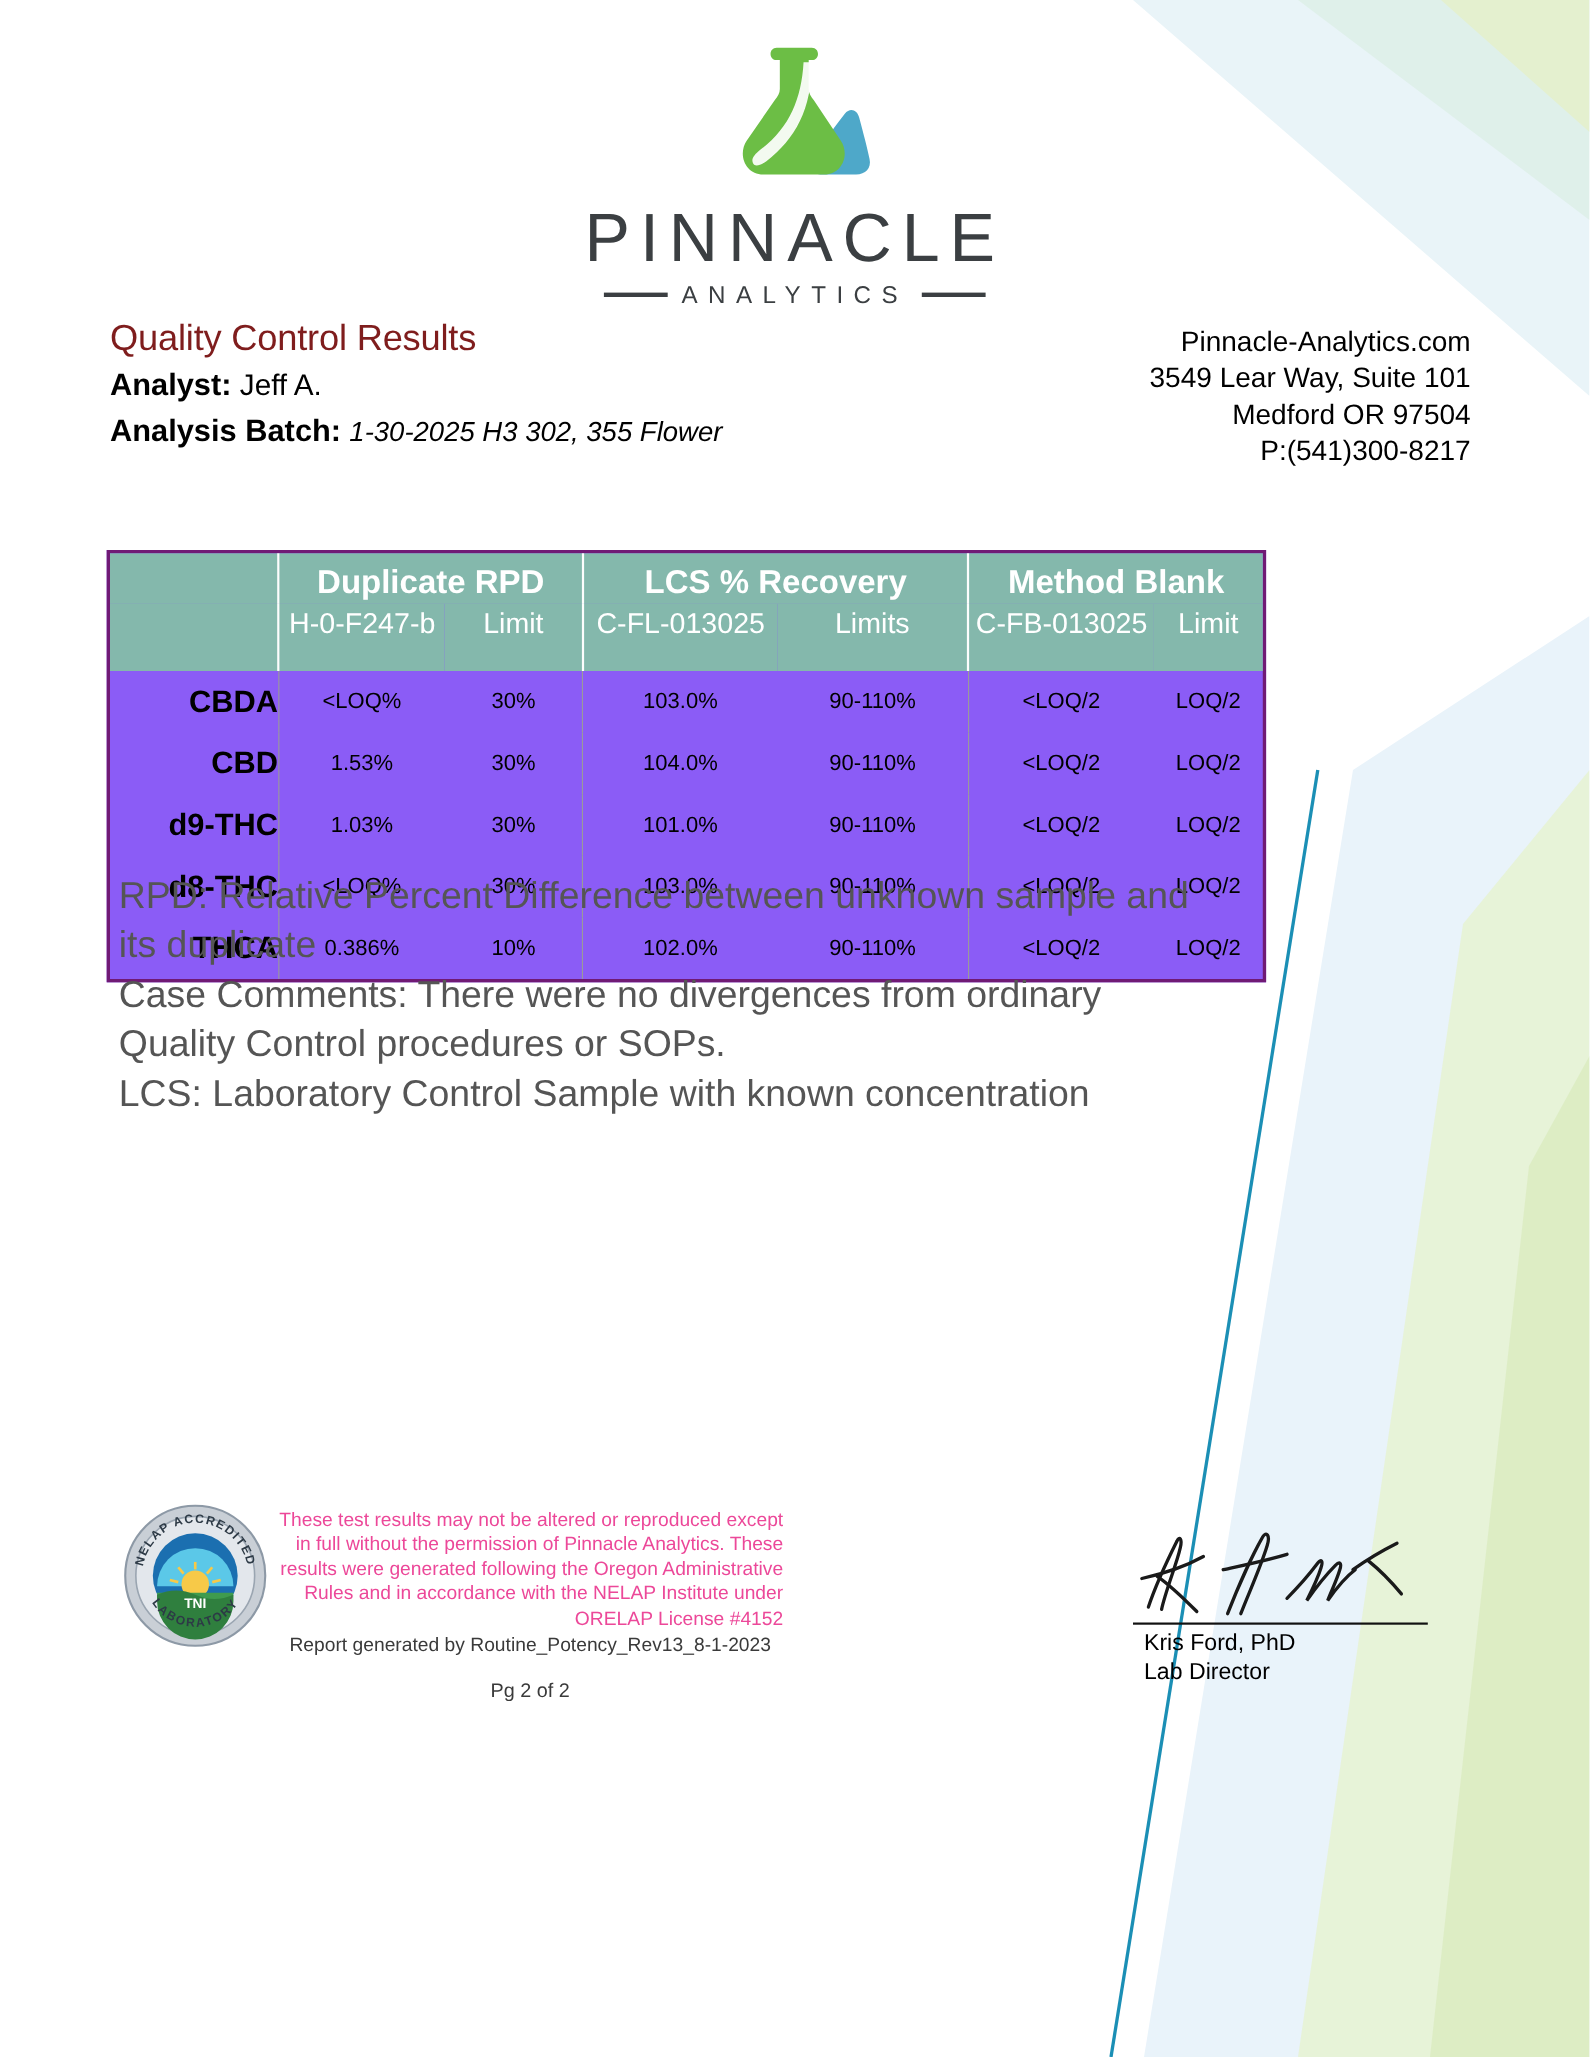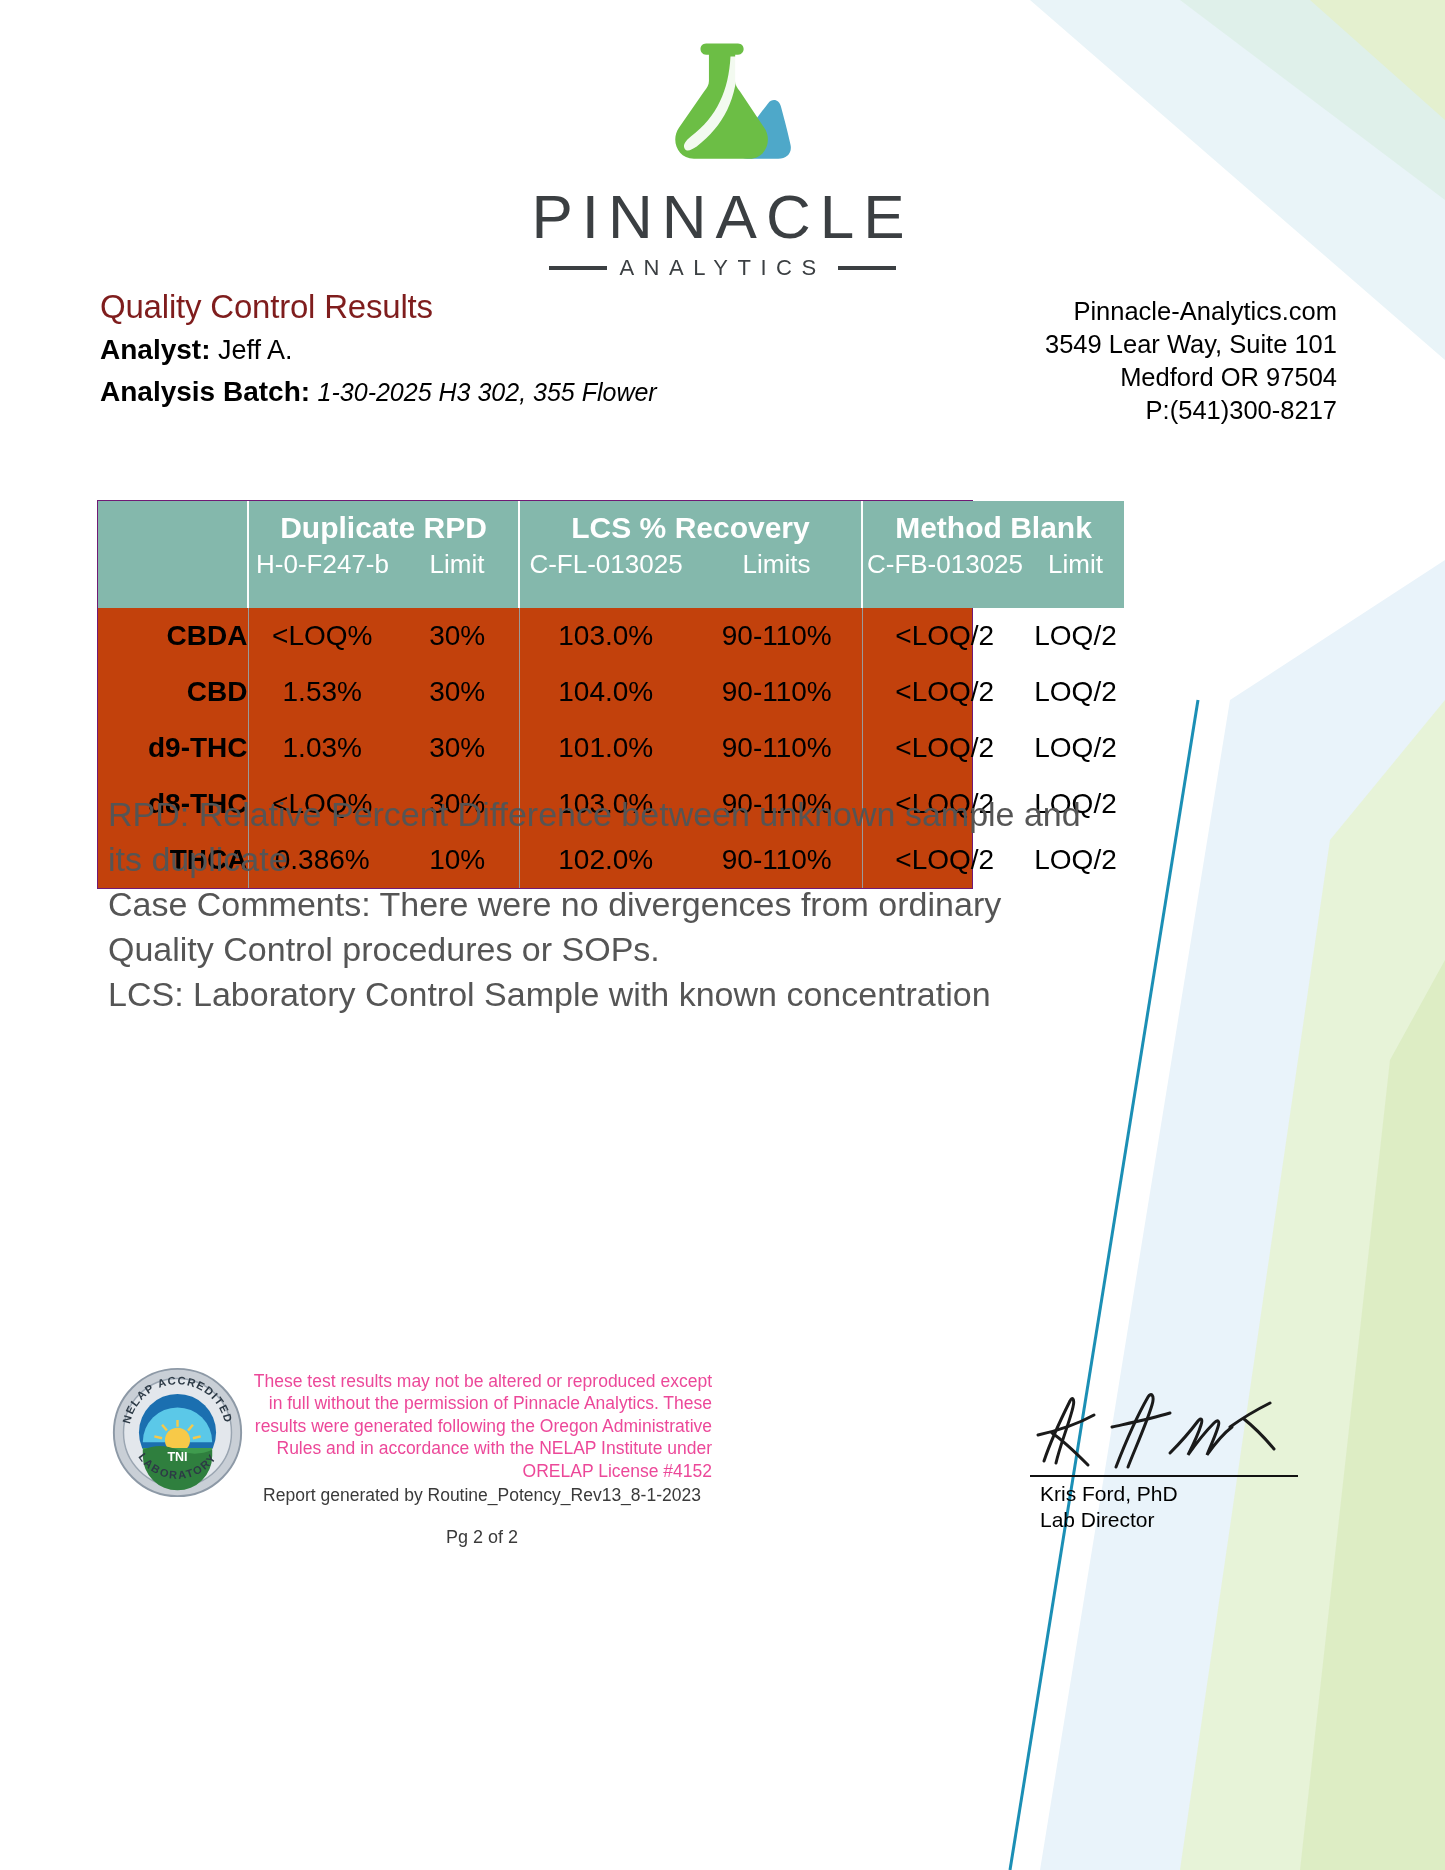--- a/index.html
+++ b/index.html
@@ -32,27 +32,27 @@
   
   .hdr{position:absolute;left:100px;top:287px;width:1245px;}
   .hdr-left{position:absolute;left:0;top:0;}
   .h-title{font-size:33px;font-weight:normal;color:#7f1d1d;line-height:1.22;letter-spacing:-.2px;}
   .h-line{font-size:27px;color:#000;line-height:1.30;margin-top:5px;}
   .h-line b{font-weight:bold;font-size:28px;}
   .h-line .ital{font-style:italic;font-size:25px;}
   .hdr-right{position:absolute;right:8px;top:8px;text-align:right;font-size:25.5px;color:#000;line-height:1.29;}
 
   
-  .tbl{position:absolute;left:97px;top:500px;width:876px;border:1px solid #701a75;background:#c2410c;box-sizing:border-box;}
+  .tbl{position:absolute;left:97px;top:500px;width:1054px;border:3px solid #701a75;background:#8b5cf6;box-sizing:border-box;}
   table{border-collapse:collapse;width:100%;table-layout:fixed;}
   thead tr.grp th{background:#84b8ac;color:#fff;font-size:30px;font-weight:bold;padding:10px 0 2px;text-align:center;border:0;}
   thead tr.sub th{background:#84b8ac;color:#fff;font-size:26px;font-weight:normal;padding:2px 0 28px;text-align:center;border:0;}
   thead tr.grp th.sep,thead tr.sub th.sep{border-left:2px solid #fdfdfd;}
   thead th.corner{background:#84b8ac;}
-  tbody tr td{font-size:28px;color:#000;text-align:center;padding:12px 0;border:0;}
+  tbody tr td{font-size:20px;color:#000;text-align:center;padding:12px 0;border:0;}
   tbody tr td.an{font-weight:bold;text-align:right;padding-left:18px;font-size:28px;}
   tbody td.vsep{border-left:1.5px solid #9a9a9a;}
 
   
   col.c0{width:150px;}
   col.c1{width:148px;}
   col.c2{width:123px;}
   col.c3{width:173px;}
   col.c4{width:170px;}
   col.c5{width:165px;}

